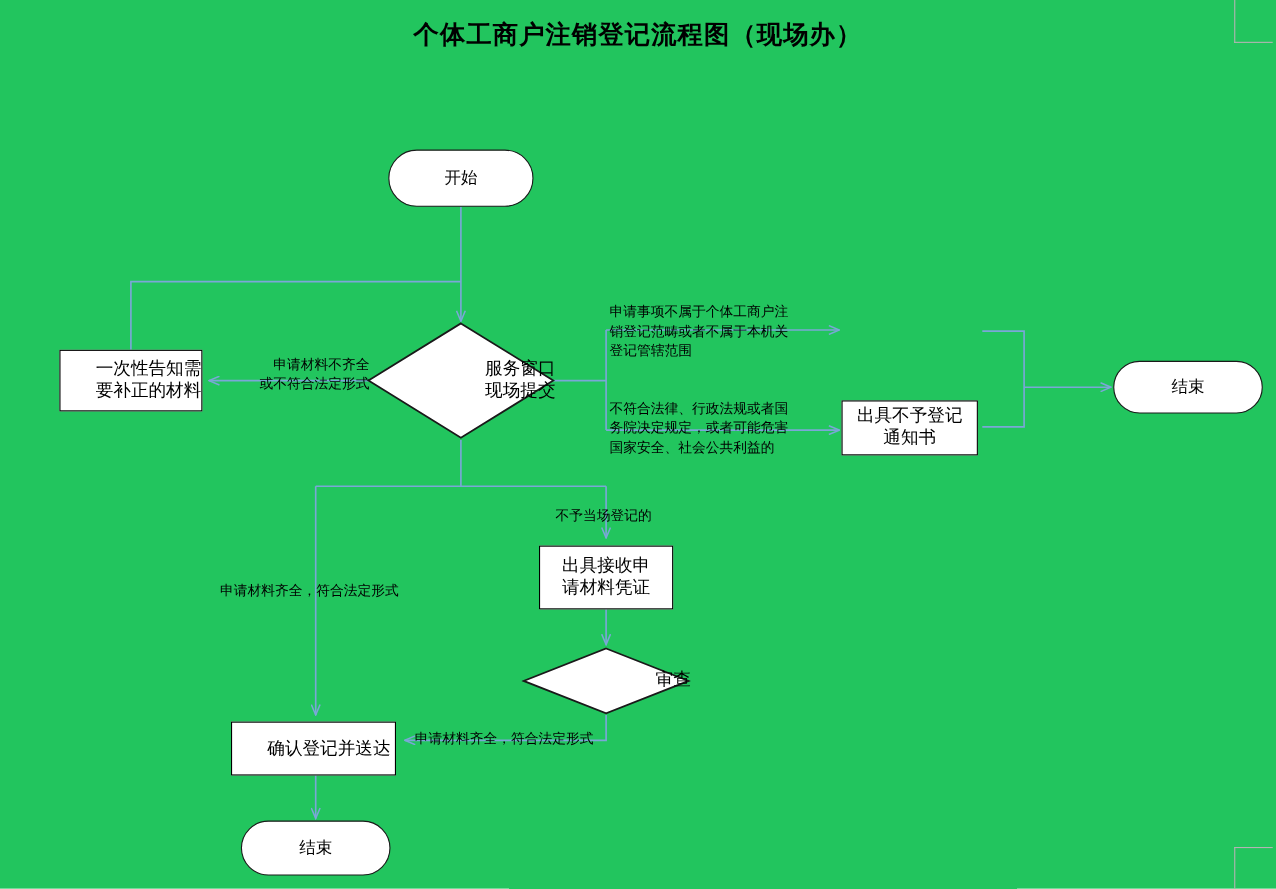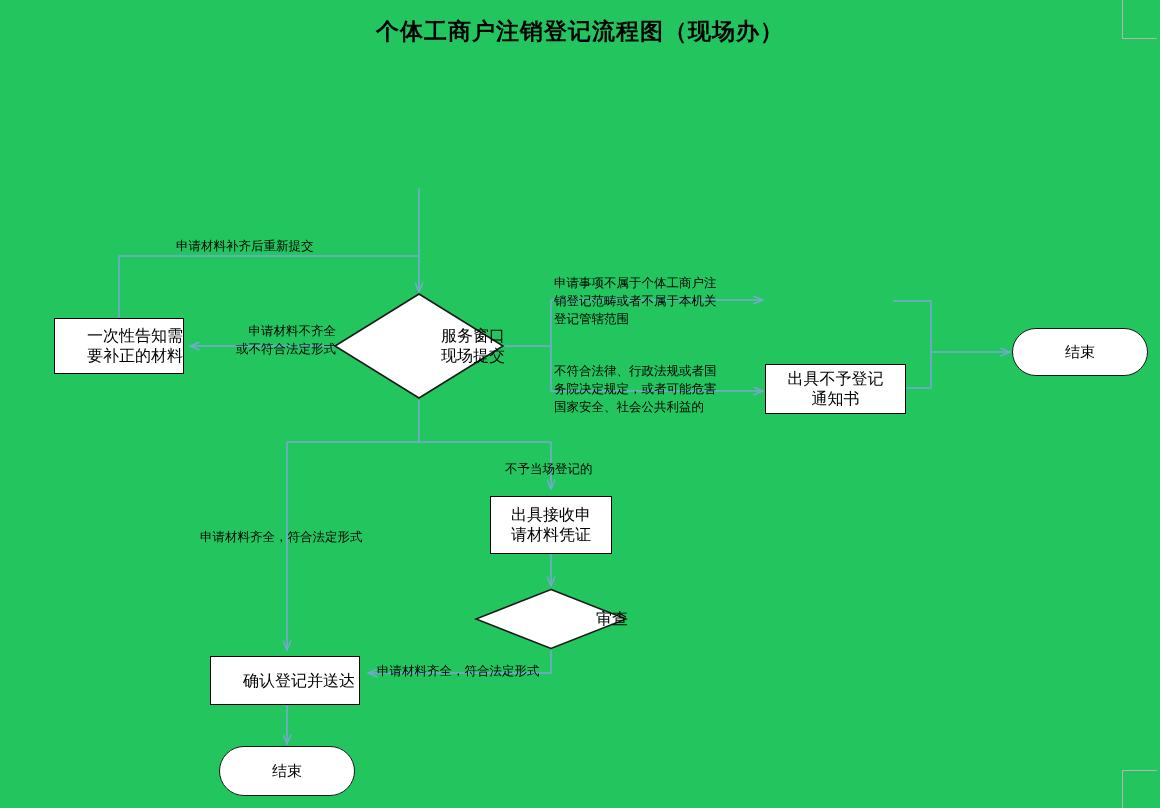--- a/index.html
+++ b/index.html
@@ -143,36 +143,39 @@
       <path d="M551,442 L551,489" marker-end="url(#ah)"></path>
 
       <path d="M551,551 L551,586" marker-end="url(#ah)"></path>
 
       <path d="M551,650 L551,673 L368,673" marker-end="url(#ah)"></path>
 
       <path d="M287,691 L287,744" marker-end="url(#ah)"></path>
     </g>
   </svg>
 
+  <div class="node terminator" style="left:353px; top:136px; width:132px; height:52px;">
+    <span class="txt">开始</span>
+  </div>
 
   <div class="node process" style="left:54px; top:318px; width:130px; height:56px;justify-content:flex-end;">
     <span class="txt">一次性告知需
 要补正的材料</span>
   </div>
 
   <div class="node decision" style="left:333px; top:292px; width:172px; height:108px;">
     <svg class="diamond-shape" viewBox="0 0 172 108" preserveAspectRatio="none" xmlns="http://www.w3.org/2000/svg">
       <polygon points="86,2 170,54 86,106 2,54" fill="#ffffff" stroke="#1a1a1a" stroke-width="1.6"></polygon>
     </svg>
     <span class="txt">服务窗口
 现场提交</span>
   </div>
 
 
-  <div class="node process" style="left:765px; top:364px; width:141px; height:50px;">
+  <div class="node process" style="left:765px; top:364px; width:124px; height:50px;">
     <span class="txt">出具不予登记
 通知书</span>
   </div>
 
   <div class="node terminator" style="left:1012px; top:328px; width:136px; height:48px;">
     <span class="txt">结束</span>
   </div>
 
   <div class="node process" style="left:490px; top:496px; width:122px; height:58px;">
     <span class="txt">出具接收申
@@ -187,21 +190,20 @@
   </div>
 
   <div class="node process" style="left:210px; top:656px; width:150px; height:49px;padding-left:28px;">
     <span class="txt">确认登记并送达</span>
   </div>
 
   <div class="node terminator" style="left:219px; top:746px; width:136px; height:50px;">
     <span class="txt">结束</span>
   </div>
 
-  <div class="edge-label left" style="left:176px; top:237px; width:260px;">申请材料补齐后重新提交</div>
 
   <div class="edge-label center" style="left:200px; top:322px; width:136px;text-align:right;">申请材料不齐全
 或不符合法定形式</div>
 
   <div class="edge-label left" style="left:554px; top:362px; width:206px;">不符合法律、行政法规或者国
 务院决定规定，或者可能危害
 国家安全、社会公共利益的</div>
 
   <div class="edge-label left" style="left:554px; top:274px; width:206px;">申请事项不属于个体工商户注
 销登记范畴或者不属于本机关

